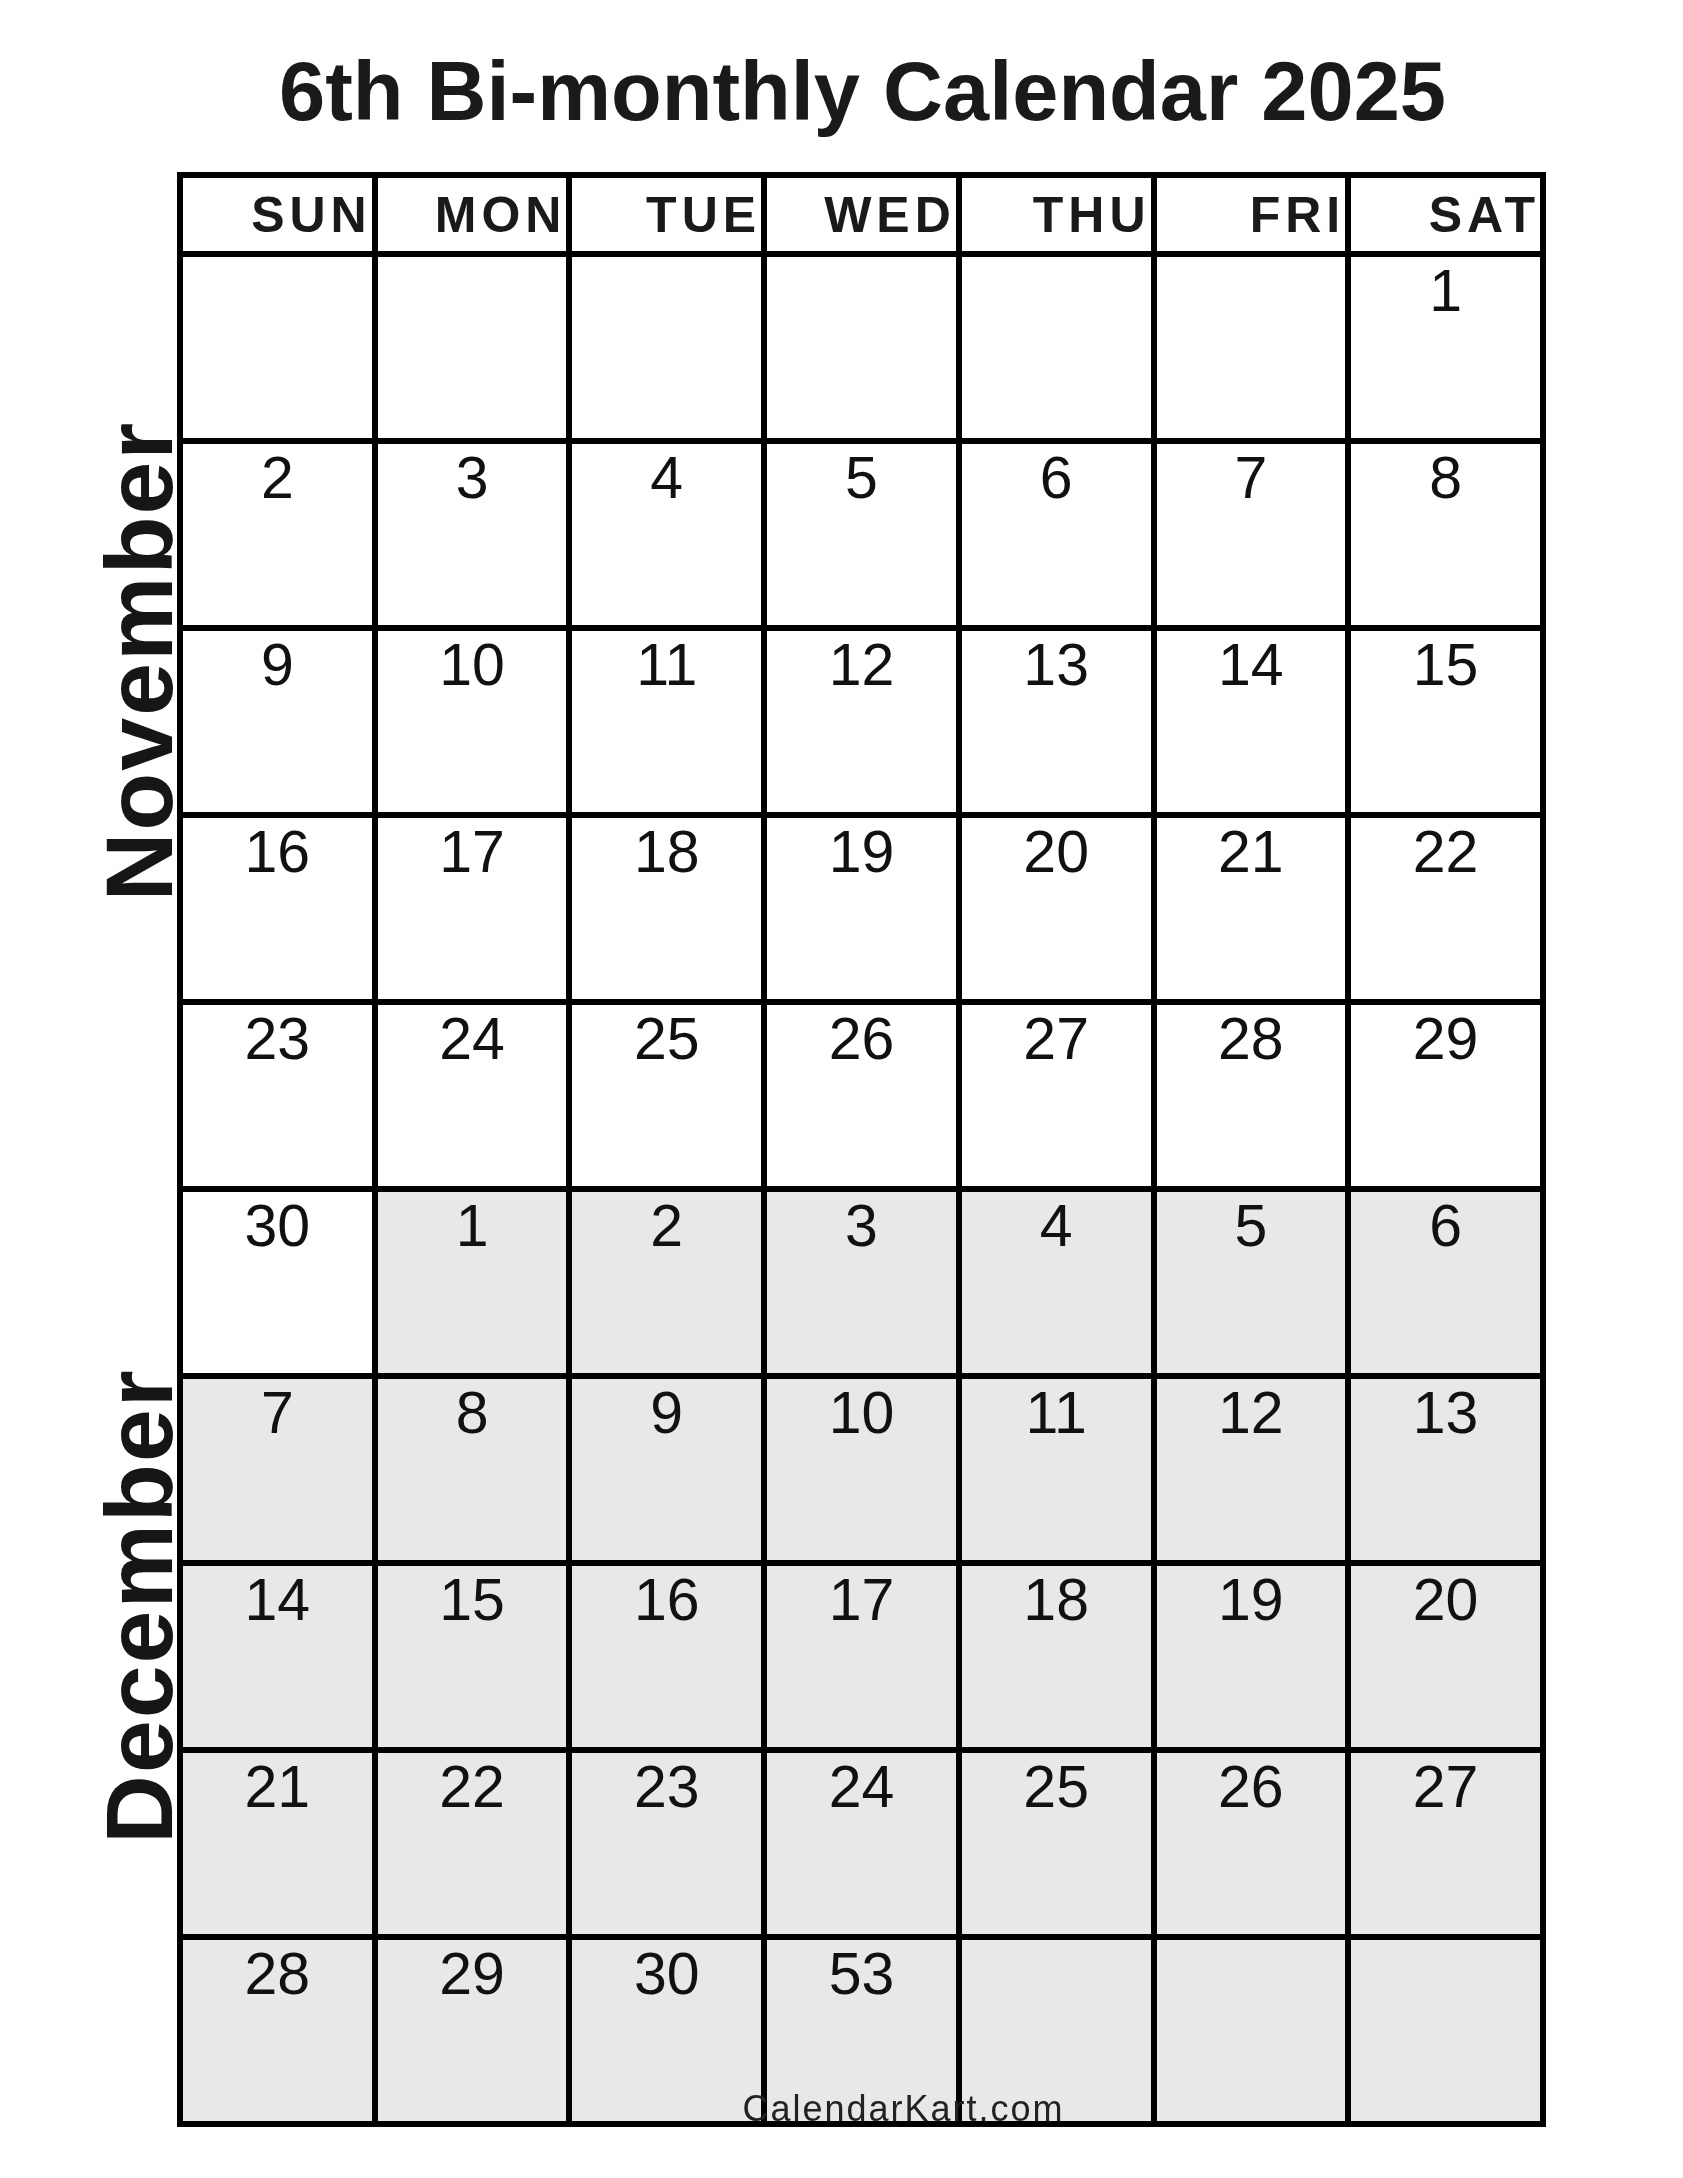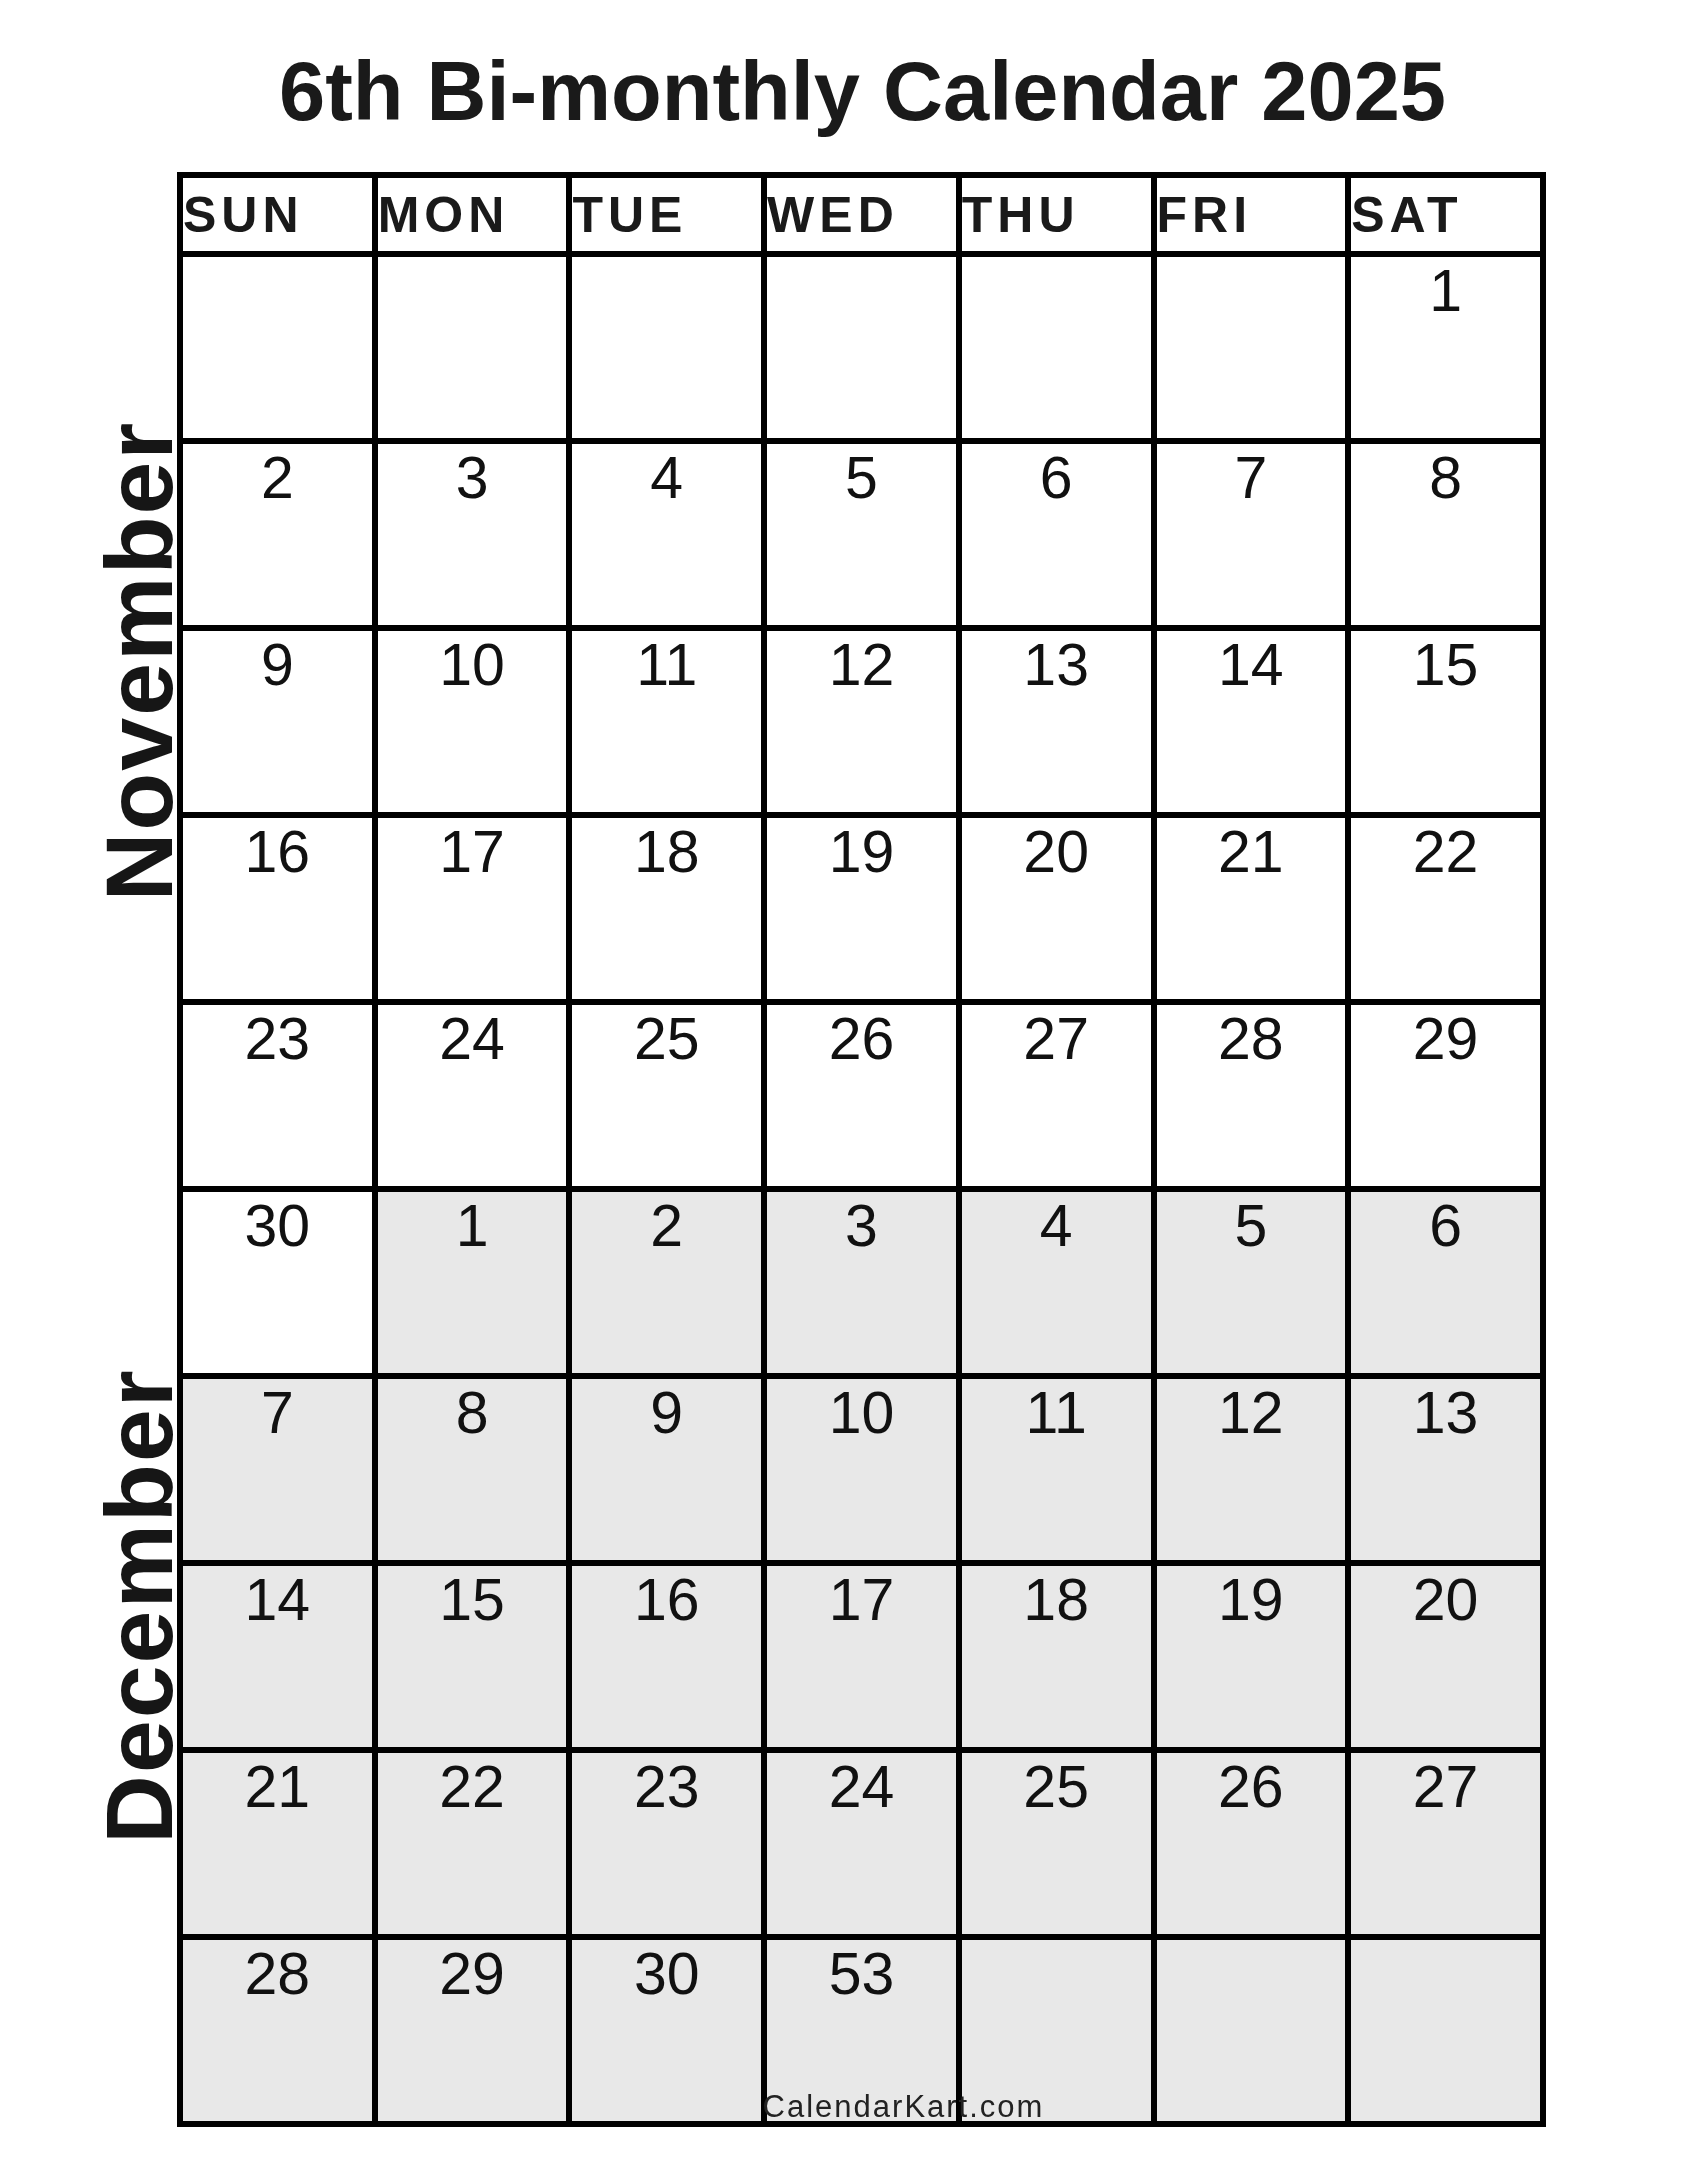--- a/index.html
+++ b/index.html
@@ -40,21 +40,21 @@
   .cal th, .cal td {
     border: 6px solid var(--line, #000000);
     overflow: hidden;
   }
   .cal th {
     height: 73px;
     padding: 0;
     font-size: 50px;
     font-weight: bold;
     letter-spacing: 5px;
-    text-align: left;
+    text-align: right;
     vertical-align: middle;
     color: #1a1a1a;
     background: #ffffff;
   }
   .cal td {
     height: 176px;
     padding: 5px 0 0 0;
     font-size: 59px;
     line-height: 1;
     text-align: center;
@@ -76,21 +76,21 @@
   }
   .month-label.first  { left: 139px; top: 661px; }
   .month-label.second { left: 139px; top: 1606px; }
 
   .footer {
     position: absolute;
     left: 223px;
     top: 2091px;
     width: 1361px;
     text-align: center;
-    font-size: 31px;
+    font-size: 36px;
     letter-spacing: 2px;
     line-height: 1;
     color: #222222;
   }
 </style>
 </head>
 <body>
 
 <div class="page">
 

